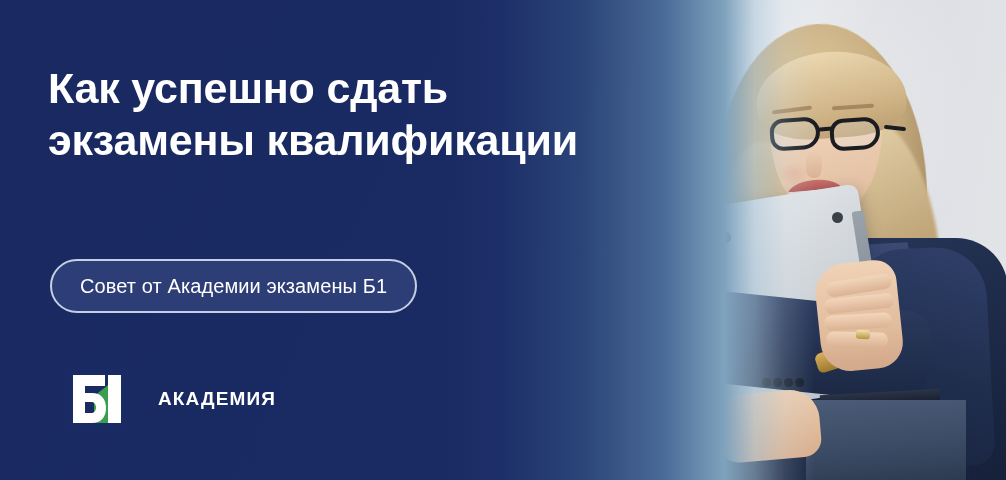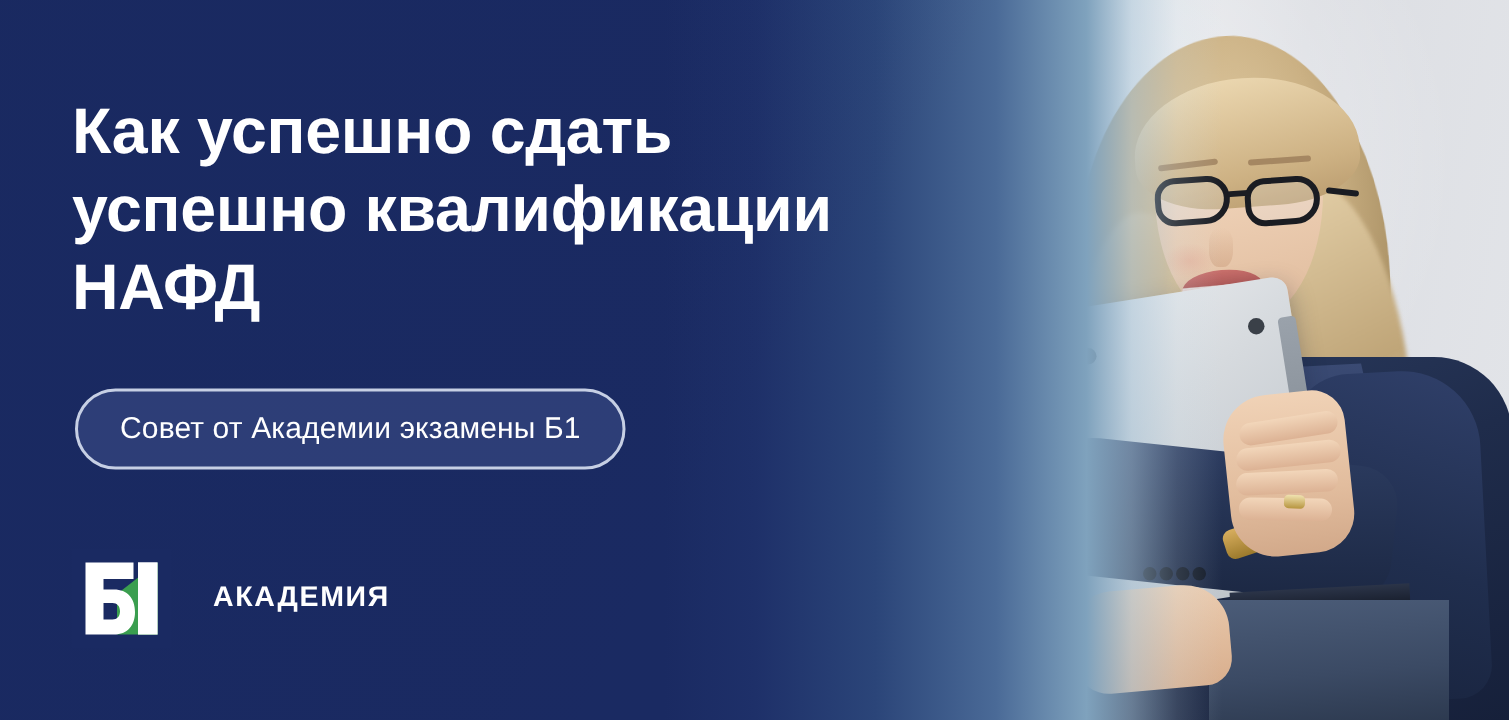--- a/index.html
+++ b/index.html
@@ -362,21 +362,21 @@
     background:rgba(58,74,132,.62);
     color:#ffffff;
     font-size:20px;
     letter-spacing:.1px;
     white-space:nowrap;
   }
 
   
   .logo-lockup {
     position:absolute;
-    left:48px; top:366px;
+    left:64px; top:366px;
     display:flex; align-items:center; gap:28px;
   }
   .logo-mark { width:66px; height:66px; display:block; }
   .logo-words {
     color:#ffffff;
     font-size:19px;
     font-weight:700;
     line-height:24px;
     letter-spacing:1.1px;
   }
@@ -461,22 +461,21 @@
     </div>
   </div>
 
   <div class="overlay"></div>
   <div class="overlay-soft"></div>
 
   <div class="content">
 
     <h1 class="headline">
       <span class="hl-line">Как успешно сдать</span>
-      <span class="hl-line">успешно квалификации</span>
-      <span class="hl-line">НАФД</span>
+      <span class="hl-line">экзамены квалификации</span>
     </h1>
 
     <div class="pill">
       <span>Совет от Академии экзамены Б1</span>
     </div>
 
     <div class="logo-lockup">
       <svg class="logo-mark" viewBox="0 0 66 66" aria-hidden="true">
         <rect x="0" y="0" width="66" height="66" fill="#1a2a62"></rect>
         <path d="M44 9 L57 9 L57 57 L44 57 Z" fill="#ffffff"></path>

